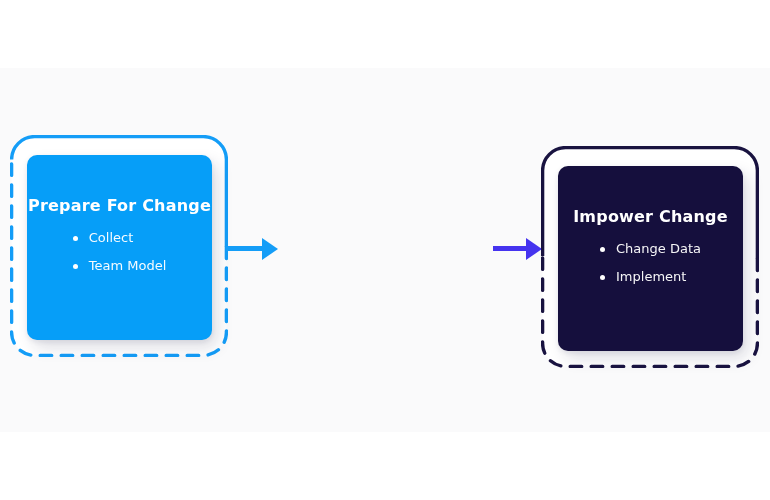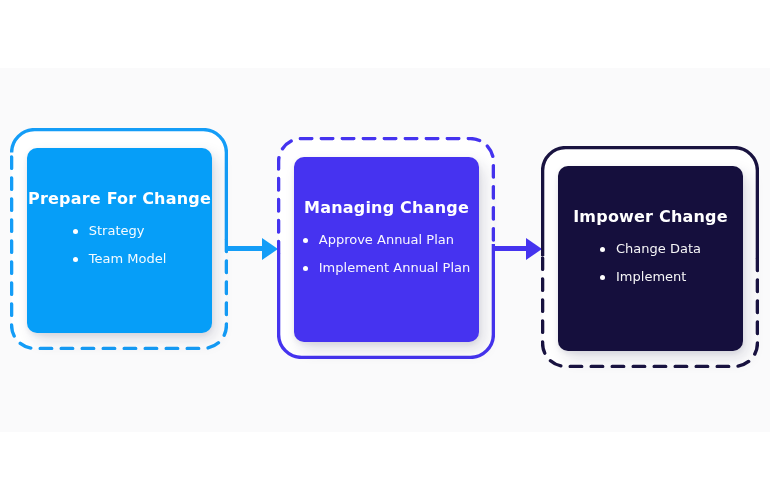--- a/index.html
+++ b/index.html
@@ -36,21 +36,21 @@
     flex:0 0 auto; margin-right:11px;
   }
   .bullet-label { font-size:13px; line-height:16px; color:rgba(255,255,255,0.96); white-space:nowrap; }
   .arrow { position:absolute; height:5px; }
   .arrow .shaft { position:absolute; left:0; right:12px; top:0; height:5px; background:var(--color); }
   .arrow .head {
     position:absolute; right:0; top:-8.5px; width:0; height:0;
     border-top:11px solid transparent; border-bottom:11px solid transparent;
     border-left:16px solid var(--color);
   }
-  #step-1 { left:10px;  top:128px; }
+  #step-1 { left:10px;  top:135px; }
   #step-2 { left:277px; top:137px; }
   #step-3 { left:541px; top:146px; }
   #arrow-1 { left:226px; top:246px; width:52px; }
   #arrow-2 { left:493px; top:246px; width:49px; }
 </style>
 </head>
 <body>
 
 <div class="stage">
   <div class="panel"></div>
@@ -59,55 +59,35 @@
     <svg class="outline" viewBox="0 0 218 222" aria-hidden="true">
       <rect class="outline-bg" x="1.6" y="1.6" width="214.8" height="218.8" rx="23"></rect>
       <path class="seg solid" d="M 1.6 24.6 A 23 23 0 0 1 24.6 1.6 L 193.4 1.6 A 23 23 0 0 1 216.4 24.6 L 216.4 112"></path>
       <path class="seg dashed" d="M 216.4 112 L 216.4 197.4 A 23 23 0 0 1 193.4 220.4 L 24.6 220.4 A 23 23 0 0 1 1.6 197.4 L 1.6 24.6"></path>
     </svg>
     <div class="card">
       <h3 class="card-title">Prepare For Change</h3>
       <div class="bullets">
           <div class="bullet-row">
             <span class="dot"></span>
-            <span class="bullet-label">Strategy</span>
+            <span class="bullet-label">Collect</span>
           </div>
           <div class="bullet-row">
             <span class="dot"></span>
             <span class="bullet-label">Team Model</span>
           </div>
         </div>
     </div>
   </section>
 
   <div class="arrow" id="arrow-1" style="--color: #149DF7;">
     <i class="shaft"></i>
     <i class="head"></i>
   </div>
 
-  <section class="step" id="step-2" style="--fill: #4633F0; --accent: #4533EF; --text: #FFFFFF;">
-    <svg class="outline" viewBox="0 0 218 222" aria-hidden="true">
-      <rect class="outline-bg" x="1.6" y="1.6" width="214.8" height="218.8" rx="23"></rect>
-      <path class="seg dashed" d="M 1.6 116 L 1.6 24.6 A 23 23 0 0 1 24.6 1.6 L 193.4 1.6 A 23 23 0 0 1 216.4 24.6 L 216.4 107"></path>
-      <path class="seg solid" d="M 216.4 107 L 216.4 197.4 A 23 23 0 0 1 193.4 220.4 L 24.6 220.4 A 23 23 0 0 1 1.6 197.4 L 1.6 116"></path>
-    </svg>
-    <div class="card">
-      <h3 class="card-title">Managing Change</h3>
-      <div class="bullets">
-          <div class="bullet-row">
-            <span class="dot"></span>
-            <span class="bullet-label">Approve Annual Plan</span>
-          </div>
-          <div class="bullet-row">
-            <span class="dot"></span>
-            <span class="bullet-label">Implement Annual Plan</span>
-          </div>
-        </div>
-    </div>
-  </section>
 
   <div class="arrow" id="arrow-2" style="--color: #4533EF;">
     <i class="shaft"></i>
     <i class="head"></i>
   </div>
 
   <section class="step" id="step-3" style="--fill: #150F3D; --accent: #191340; --text: #FFFFFF;">
     <svg class="outline" viewBox="0 0 218 222" aria-hidden="true">
       <rect class="outline-bg" x="1.6" y="1.6" width="214.8" height="218.8" rx="23"></rect>
       <path class="seg solid" d="M 1.6 110 L 1.6 24.6 A 23 23 0 0 1 24.6 1.6 L 193.4 1.6 A 23 23 0 0 1 216.4 24.6 L 216.4 113"></path>

